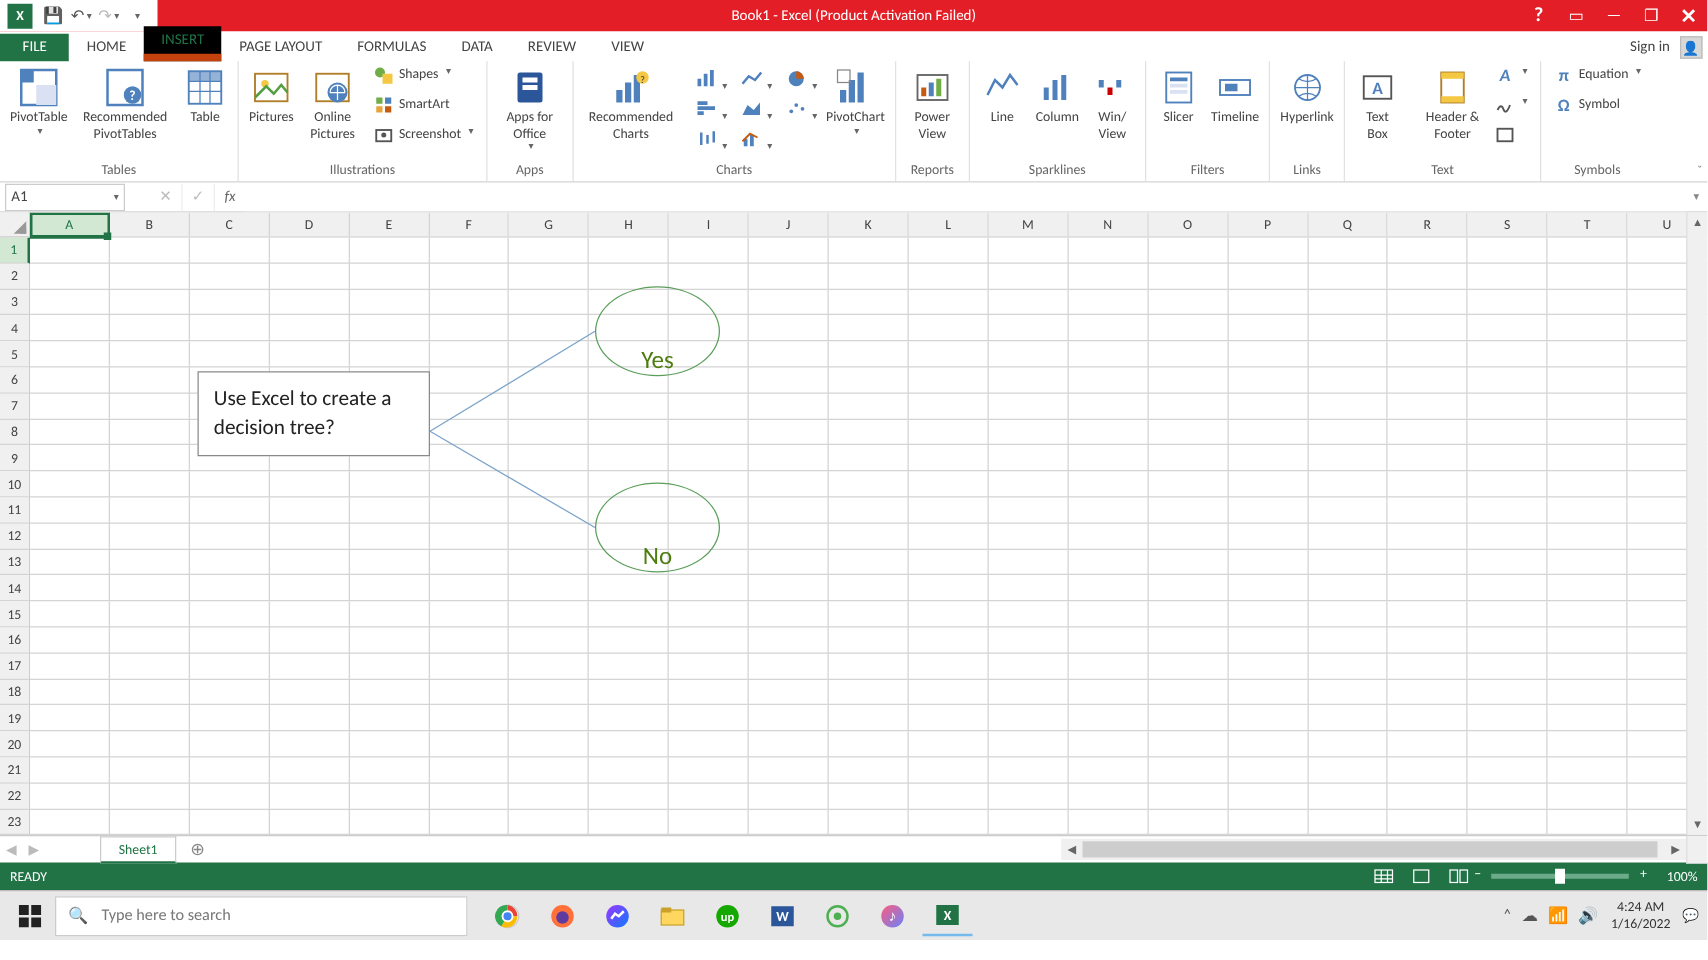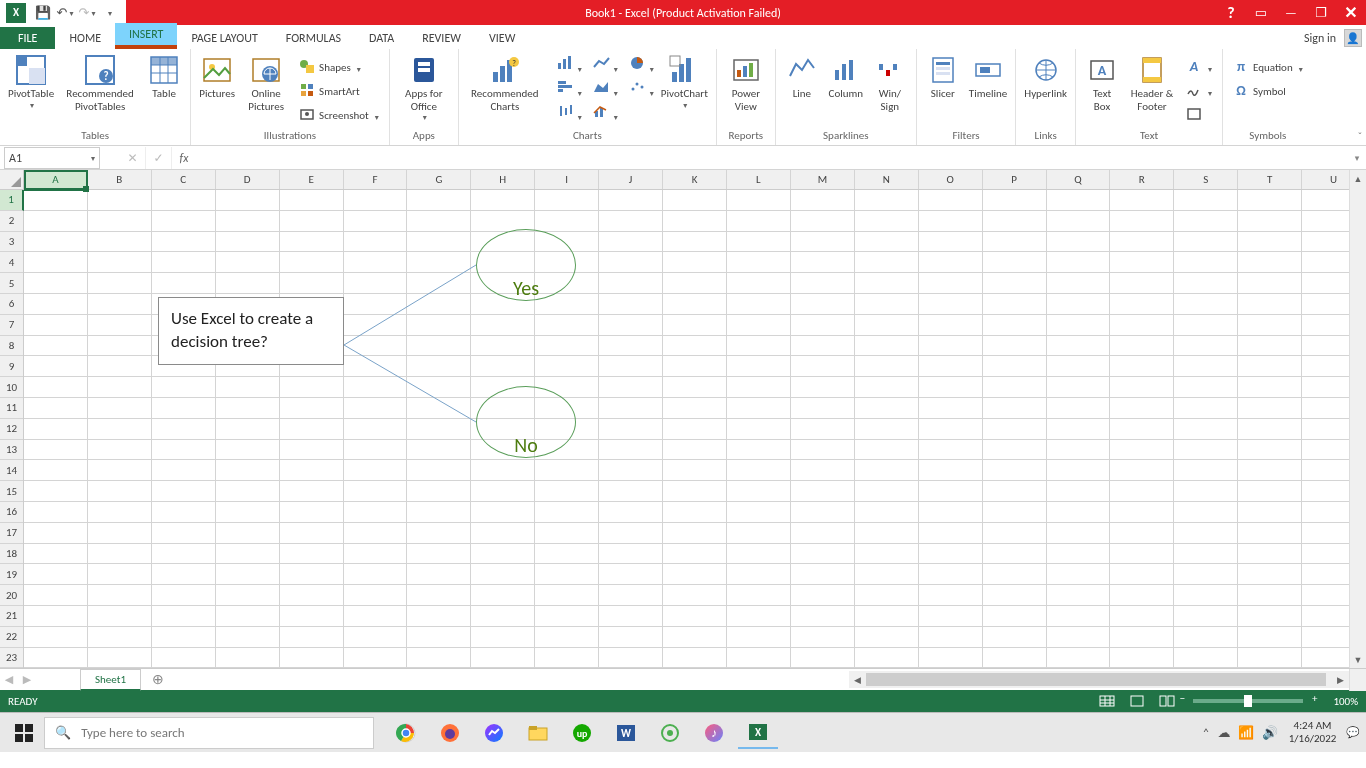--- a/index.html
+++ b/index.html
@@ -13,33 +13,33 @@
 .qat .qbtn.disabled { color:#bbb; }
 .title-text { position:absolute; left:50%; transform:translateX(-50%); color:#fff; font-size:12px; }
 .title-right { position:absolute; right:0; display:flex; align-items:center; height:25px; }
 .title-right .tbtn { width:30px; height:25px; display:flex; align-items:center; justify-content:center; color:#fff; font-size:13px;}
 .title-right .tbtn.big { font-size:16px; font-weight:bold;}
 
 
 .ribbon-tabs { height: 24px; display:flex; align-items:flex-end; position:relative; border-bottom: none; }
 .tab { padding: 4px 14px; font-size: 12px; color: #444; }
 .tab.file { background: #217346; color:#fff; font-weight: normal; padding: 4px 18px;}
-.tab.active { color: #217346; border-bottom: 4px solid #c2410c; background:#7dd3fc; }
+.tab.active { color: #217346; border-bottom: 6px solid #c2410c; background:#000000; }
 .signin { position:absolute; right:4px; top:4px; font-size:12px; color:#444; display:flex; align-items:center; gap:8px;}
 .avatar { width:18px; height:18px; background:#d8d8d8; border:1px solid #bbb; display:flex; align-items:center; justify-content:center; font-size:11px; color:#888;}
 
 
 .ribbon-body { height: 97px; border-bottom:1px solid #d4d4d4; display:flex; font-size:11px; color:#444; position:relative; }
 .group { display:flex; flex-direction:column; justify-content:space-between; padding: 3px 6px 0 6px; border-right:1px solid #e1e1e1; }
 .group-controls { display:flex; align-items:flex-start; gap:4px; }
 .group-label { text-align:center; font-size:11px; color:#666; padding-bottom:3px; position:relative; }
 .big-btn { display:flex; flex-direction:column; align-items:center; justify-content:flex-start; width:auto; min-width:40px; padding:2px 2px 0 2px; text-align:center; line-height:1.15; }
 .big-btn .ico { width:32px; height:32px; margin-bottom:2px; display:flex; align-items:center; justify-content:center;}
 .small-stack { display:flex; flex-direction:column; gap:2px; }
-.small-btn { display:flex; align-items:flex-end; gap:4px; height:22px; padding:0 4px; white-space:nowrap; }
+.small-btn { display:flex; align-items:flex-start; gap:4px; height:22px; padding:0 4px; white-space:nowrap; }
 .small-btn .ico { width:16px; height:16px; display:flex; align-items:center; justify-content:center;}
 .drop { font-size:8px; color:#666; margin-left:2px;}
 .chart-grid { display:flex; flex-direction:column; gap:2px; }
 .chart-row { display:flex; gap:2px; }
 .chart-btn { width:34px; height:22px; display:flex; align-items:center; justify-content:center; position:relative;}
 .chart-btn .drop { position:absolute; right:1px; bottom:0;}
 .collapse-ribbon { position:absolute; right:4px; bottom:2px; font-size:11px; color:#888;}
 
 
 .formula-bar { height: 24px; border-bottom:1px solid #d4d4d4; display:flex; align-items:center; font-size:12px; color:#444;justify-content:center; }
@@ -400,21 +400,21 @@
           <span>Column</span>
         </div>
       <div class="big-btn" style="max-width:40px;">
           <div class="ico">
             <svg width="32" height="32">
               <rect x="5" y="10" width="4" height="6" fill="#4f81bd"></rect>
               <rect x="12" y="16" width="4" height="6" fill="#c00"></rect>
               <rect x="19" y="10" width="4" height="6" fill="#4f81bd"></rect>
             </svg>
           </div>
-          <span>Win/ Sign</span>
+          <span>Win/ View</span>
         </div>
     </div>
     <div class="group-label">Sparklines</div>
   </div>
 
   <div class="group">
     <div class="group-controls">
       <div class="big-btn">
           <div class="ico">
             <svg width="32" height="32">
@@ -458,21 +458,21 @@
     <div class="group-controls">
       <div class="big-btn" style="max-width:40px;">
           <div class="ico">
             <svg width="32" height="32">
               <rect x="5" y="7" width="22" height="18" fill="none" stroke="#555" stroke-width="1.5"></rect>
               <text x="16" y="21" text-anchor="middle" font-size="14" fill="#4f81bd" font-weight="bold">A</text>
             </svg>
           </div>
           <span>Text Box</span>
         </div>
-      <div class="big-btn" style="max-width:52px;">
+      <div class="big-btn" style="max-width:52px;margin-left:10px;">
           <div class="ico">
             <svg width="32" height="32">
               <rect x="7" y="4" width="18" height="24" fill="none" stroke="#b07e28" stroke-width="1.5"></rect>
               <rect x="7" y="4" width="18" height="5" fill="#f4c842"></rect>
               <rect x="7" y="23" width="18" height="5" fill="#f4c842"></rect>
             </svg>
           </div>
           <span>Header &amp; Footer</span>
         </div>
       <div class="small-stack">

